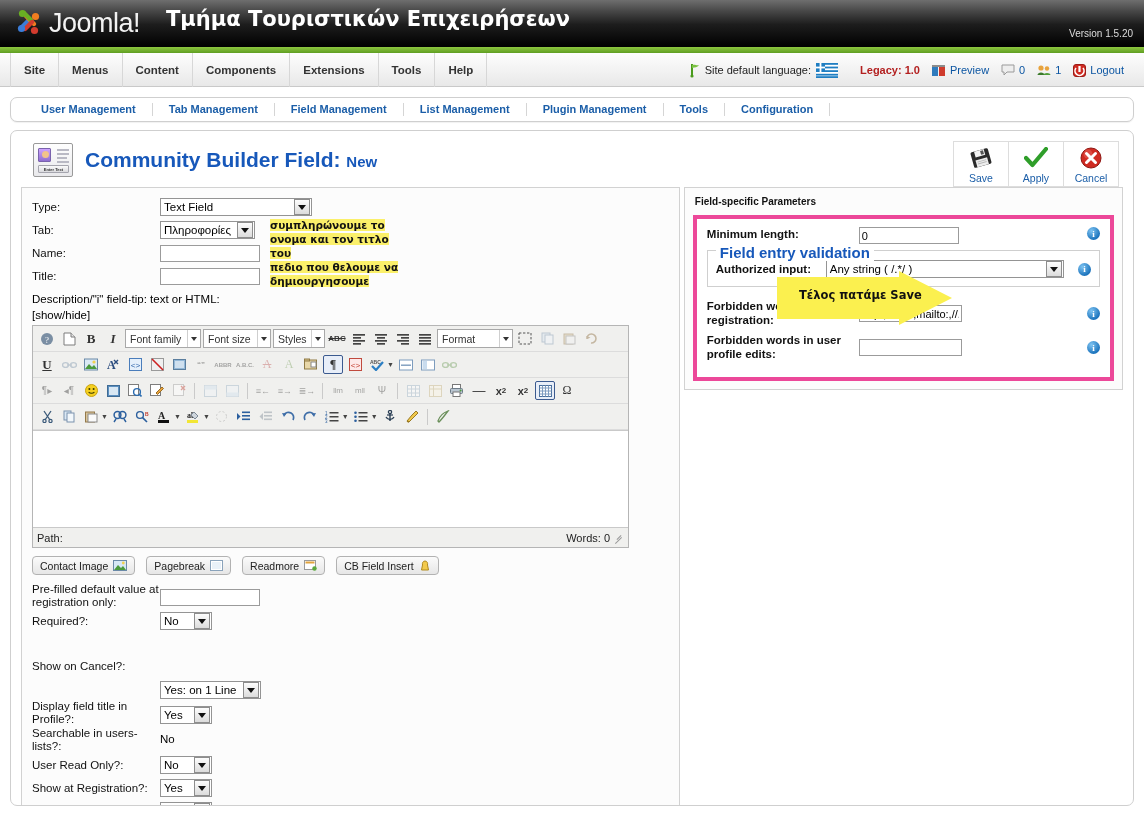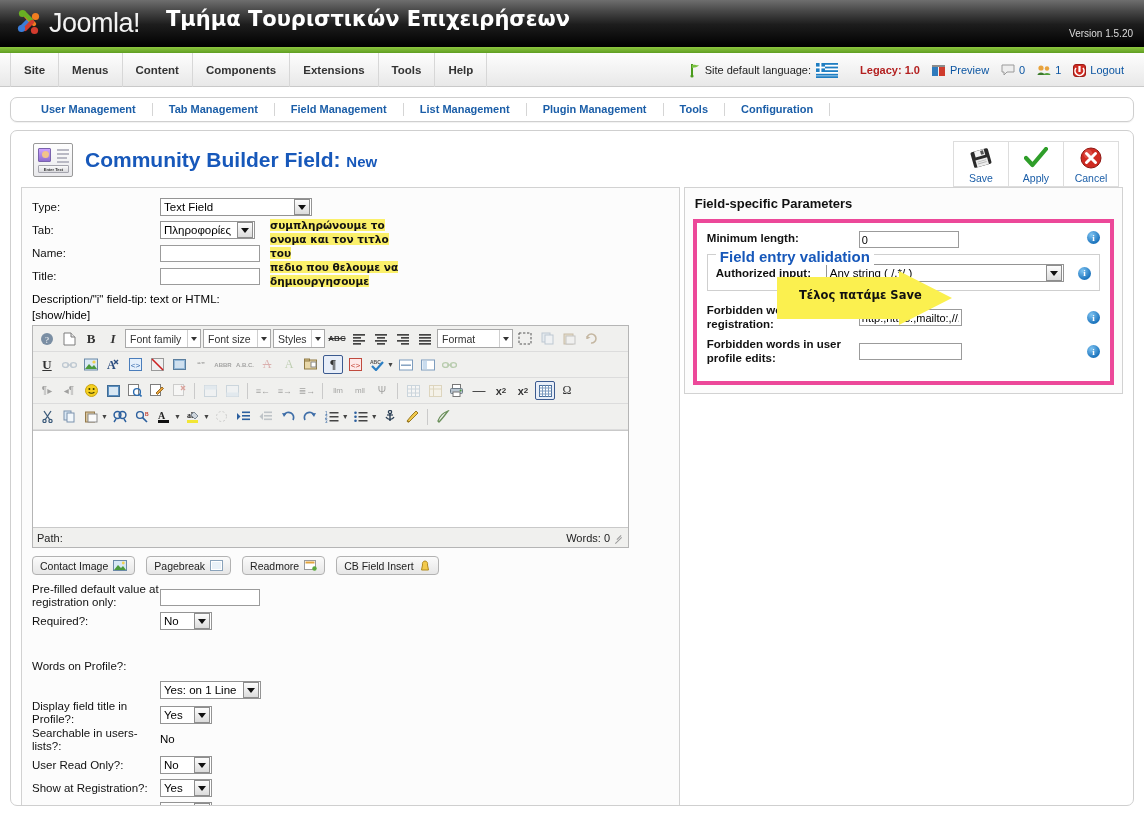--- a/index.html
+++ b/index.html
@@ -231,21 +231,21 @@
   .edbtns { display:flex; gap:11px; margin-top:8px; }
   .edbtn {
     display:flex; align-items:center; gap:5px;
     border:1px solid #b2b2b2; border-radius:4px;
     background:linear-gradient(to bottom,#fbfbfb,#e6e6e6);
     height:19px; padding:0 7px; font-size:10.5px; color:#222; cursor:pointer;
   }
 
   
   .rpanel { border:1px solid #d2d2d2; background:#fcfcfc; }
-  .rpanel-hd { font-size:13px; font-weight:bold; color:#111; padding:8px 10px 8px 10px; }
+  .rpanel-hd { font-size:10px; font-weight:bold; color:#111; padding:8px 10px 8px 10px; }
   .rp-box { border:4px solid #ec4899; margin:0 8px 8px 8px; padding:8px 10px 10px 10px; background:#fff;}
   .rrow { display:flex; align-items:flex-start; margin-bottom:6px; }
   .rrow .rlab { width:152px; font-size:11.5px; font-weight:bold; color:#111; line-height:14px; }
   .rrow .rfld { flex:1; }
   .infoicon {
     width:13px; height:13px; border-radius:50%;
     background:radial-gradient(circle at 35% 30%, #7fc4f2, #1c74bd 70%);
     color:#fff; font-size:9px; font-weight:bold; font-family:"Liberation Serif",serif;
     display:flex; align-items:center; justify-content:center;
     margin-left:auto; flex:0 0 auto; cursor:pointer;
@@ -935,21 +935,21 @@
               <div class="lab">Required?:</div>
               <div class="fld">
                 <div class="sel w52">
                   <span class="val">No</span>
                   <span class="arw"></span>
                 </div>
               </div>
             </div>
 
             <div class="row">
-              <div class="lab">Words on Profile?:</div>
+              <div class="lab">Show on Cancel?:</div>
               <div class="fld">
                 <div class="sel w100">
                   <span class="val">Yes: on 1 Line</span>
                   <span class="arw"></span>
                 </div>
               </div>
             </div>
 
             <div class="row" style="align-items:flex-start;">
               <div class="lab two">Display field title in Profile?:</div>

